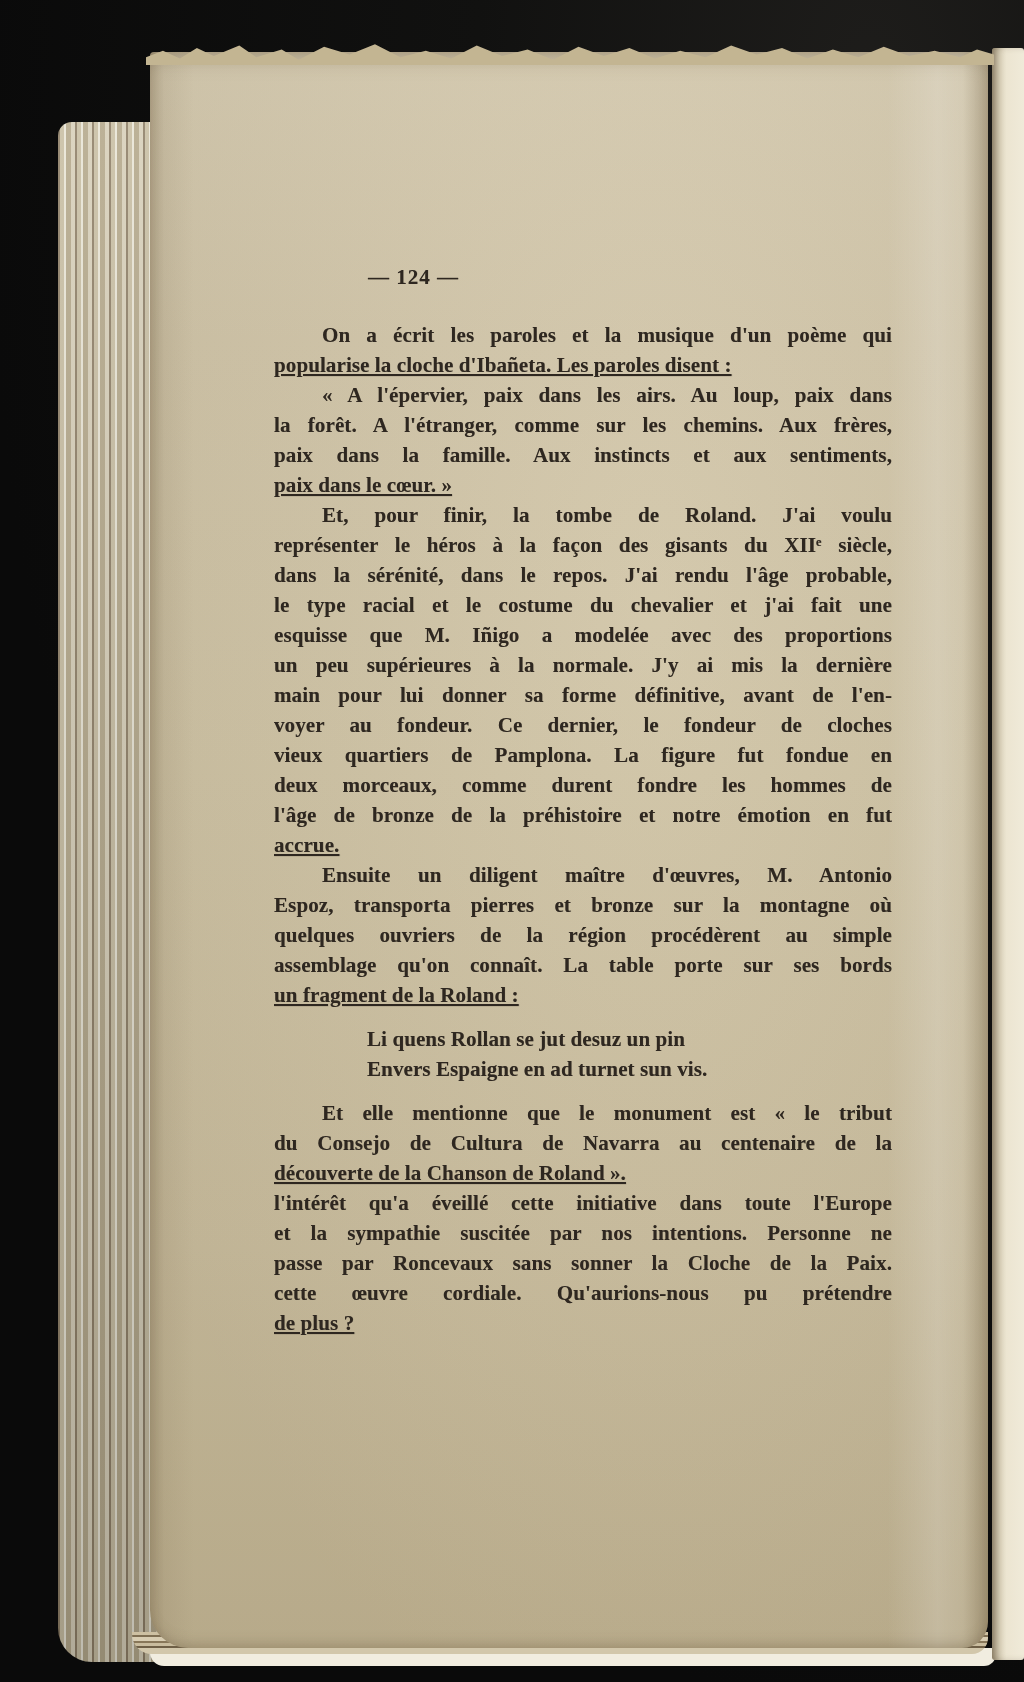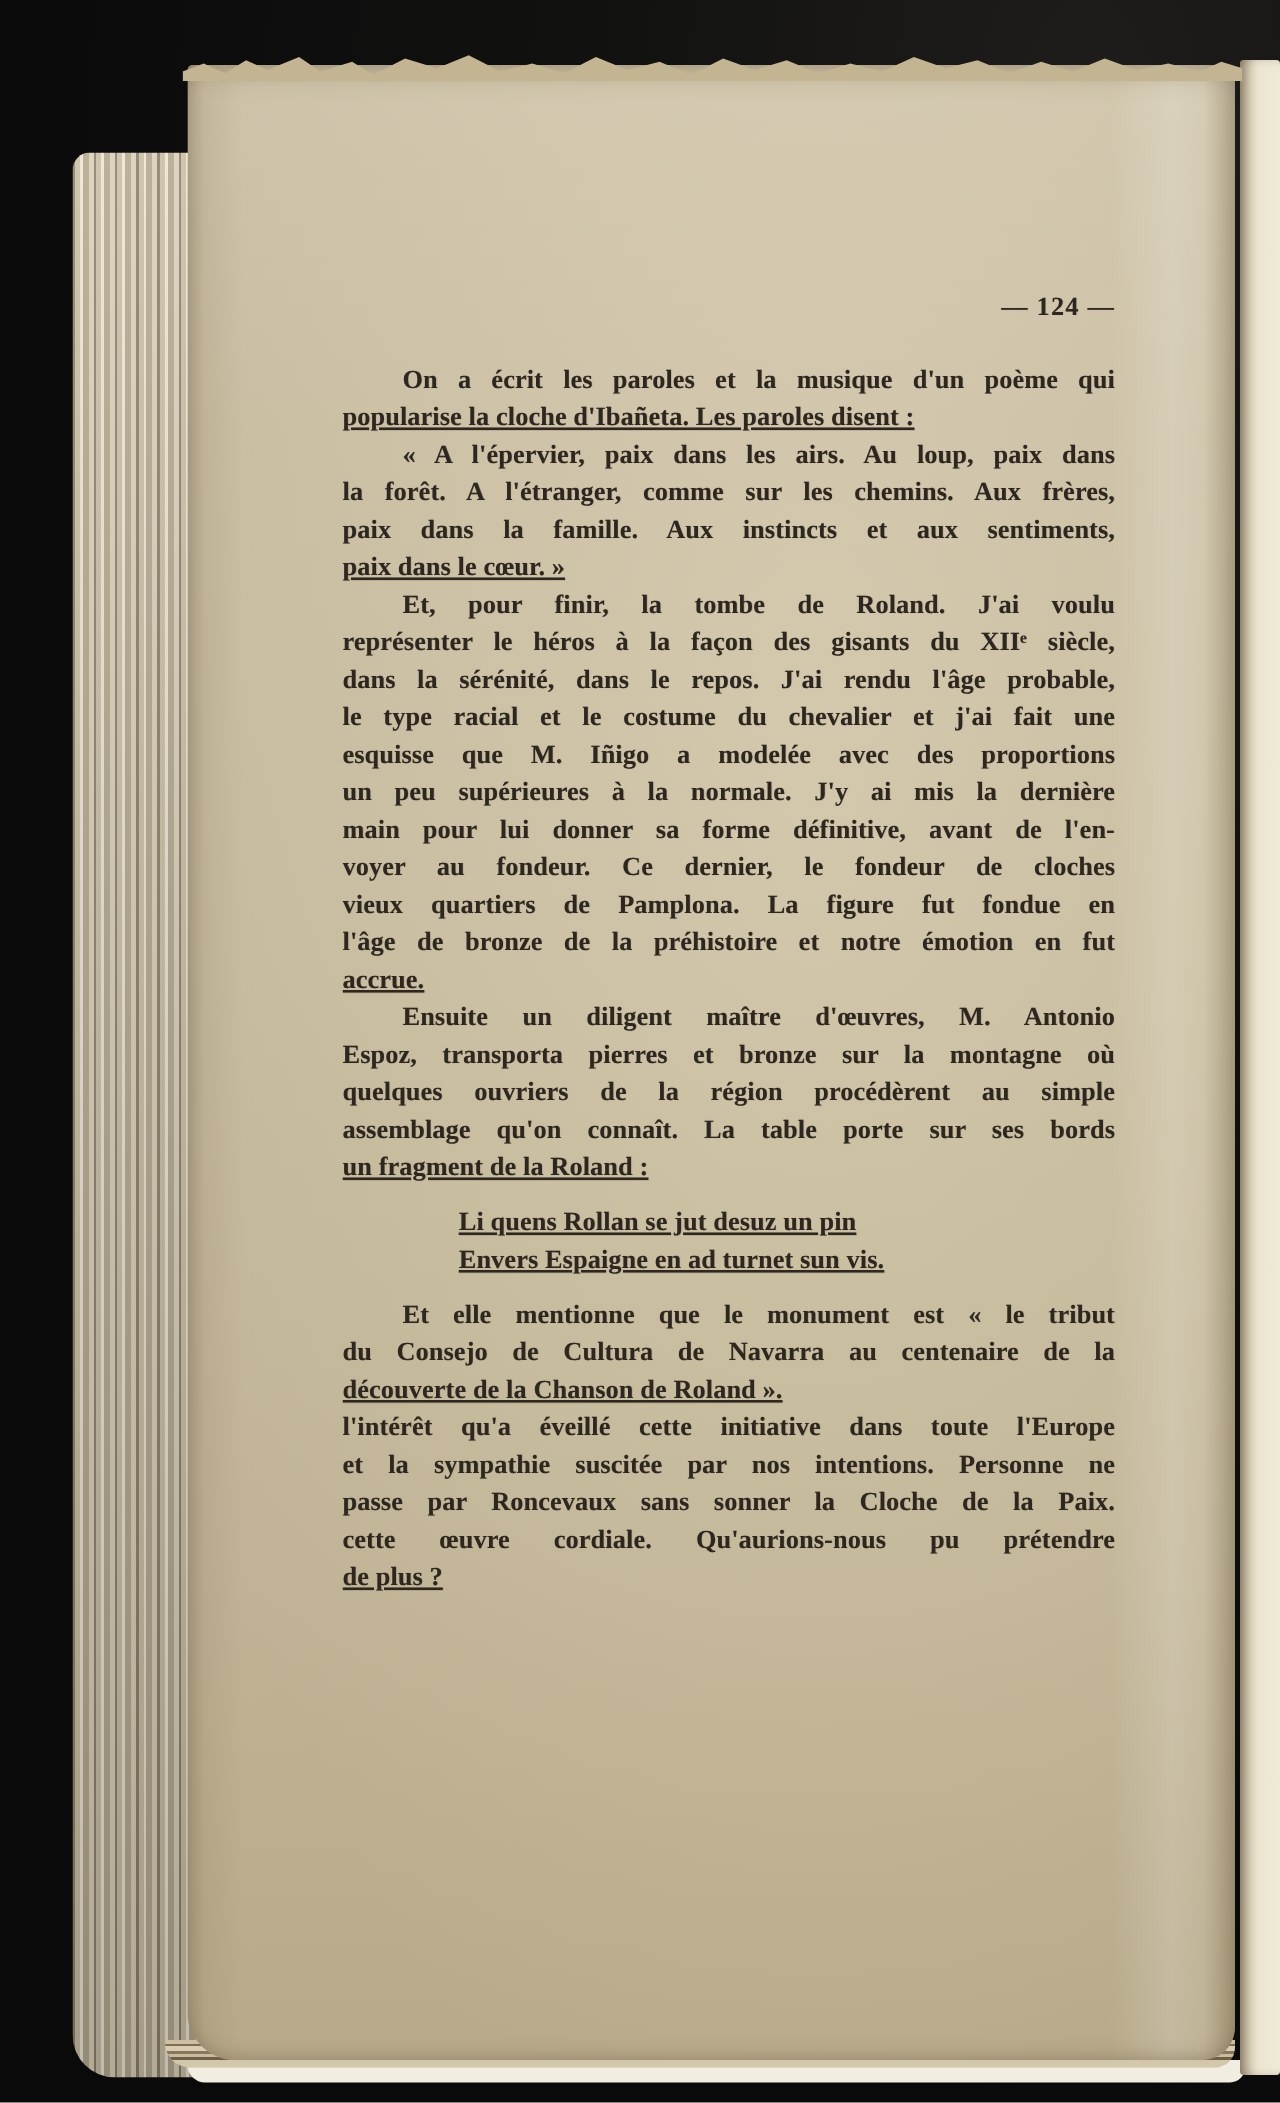--- a/index.html
+++ b/index.html
@@ -56,26 +56,26 @@
     background:#c3b592;
     clip-path:polygon(0 100%,0 70%,2% 45%,4% 75%,6% 35%,8% 65%,11% 25%,13% 70%,16% 40%,18% 80%,21% 30%,24% 60%,27% 20%,30% 70%,33% 45%,36% 75%,39% 25%,42% 65%,45% 40%,48% 80%,51% 30%,54% 65%,57% 35%,60% 75%,63% 45%,66% 70%,69% 25%,72% 60%,75% 35%,78% 75%,81% 40%,84% 70%,87% 30%,90% 65%,93% 45%,96% 70%,98% 40%,100% 60%,100% 100%);
   }
   
   .textblock{
     position:absolute;left:124px;top:178px;width:618px; 
     color:#2e2720;font-size:21px;line-height:30px;font-weight:700;
     letter-spacing:0.1px;
     text-shadow:0.3px 0.3px 0.6px rgba(46,39,32,0.35);
   }
-  .pagenum{height:30px;text-align:right;padding-left:94px;margin-bottom:28px;letter-spacing:1px;}
+  .pagenum{height:30px;text-align:left;padding-left:94px;margin-bottom:28px;letter-spacing:1px;margin-top:32px;}
   .ln{height:30px;overflow:hidden;text-align:justify;text-align-last:justify;}
   .ln.last{text-align:left;text-align-last:left;text-decoration:underline;}
   .ln.ind{text-indent:48px;}
   .verse-block{margin:14px 0;}
-  .verse{height:30px;padding-left:93px;text-align:left;text-decoration:underline;}
+  .verse{height:30px;padding-left:93px;text-align:left;}
 </style>
 </head>
 <body>
 
 <div class="stack-left"></div>
 <div class="sliver-bottom"></div>
 <div class="stack-bottom"></div>
 <div class="facing-page"></div>
 
 <div class="page">
@@ -90,20 +90,21 @@
     <div class="ln last">paix dans le cœur. »</div>
     <div class="ln ind j">Et, pour finir, la tombe de Roland. J'ai voulu</div>
     <div class="ln j">représenter le héros à la façon des gisants du XIIᵉ siècle,</div>
     <div class="ln j">dans la sérénité, dans le repos. J'ai rendu l'âge probable,</div>
     <div class="ln j">le type racial et le costume du chevalier et j'ai fait une</div>
     <div class="ln j">esquisse que M. Iñigo a modelée avec des proportions</div>
     <div class="ln j">un peu supérieures à la normale. J'y ai mis la dernière</div>
     <div class="ln j">main pour lui donner sa forme définitive, avant de l'en-</div>
     <div class="ln j">voyer au fondeur. Ce dernier, le fondeur de cloches</div>
     <div class="ln j">vieux quartiers de Pamplona. La figure fut fondue en</div>
+    <div class="ln j">deux morceaux, comme durent fondre les hommes de</div>
     <div class="ln j">l'âge de bronze de la préhistoire et notre émotion en fut</div>
     <div class="ln last">accrue.</div>
     <div class="ln ind j">Ensuite un diligent maître d'œuvres, M. Antonio</div>
     <div class="ln j">Espoz, transporta pierres et bronze sur la montagne où</div>
     <div class="ln j">quelques ouvriers de la région procédèrent au simple</div>
     <div class="ln j">assemblage qu'on connaît. La table porte sur ses bords</div>
     <div class="ln last">un fragment de la Roland :</div>
 
     <div class="verse-block">
       <div class="verse">Li quens Rollan se jut desuz un pin</div>

